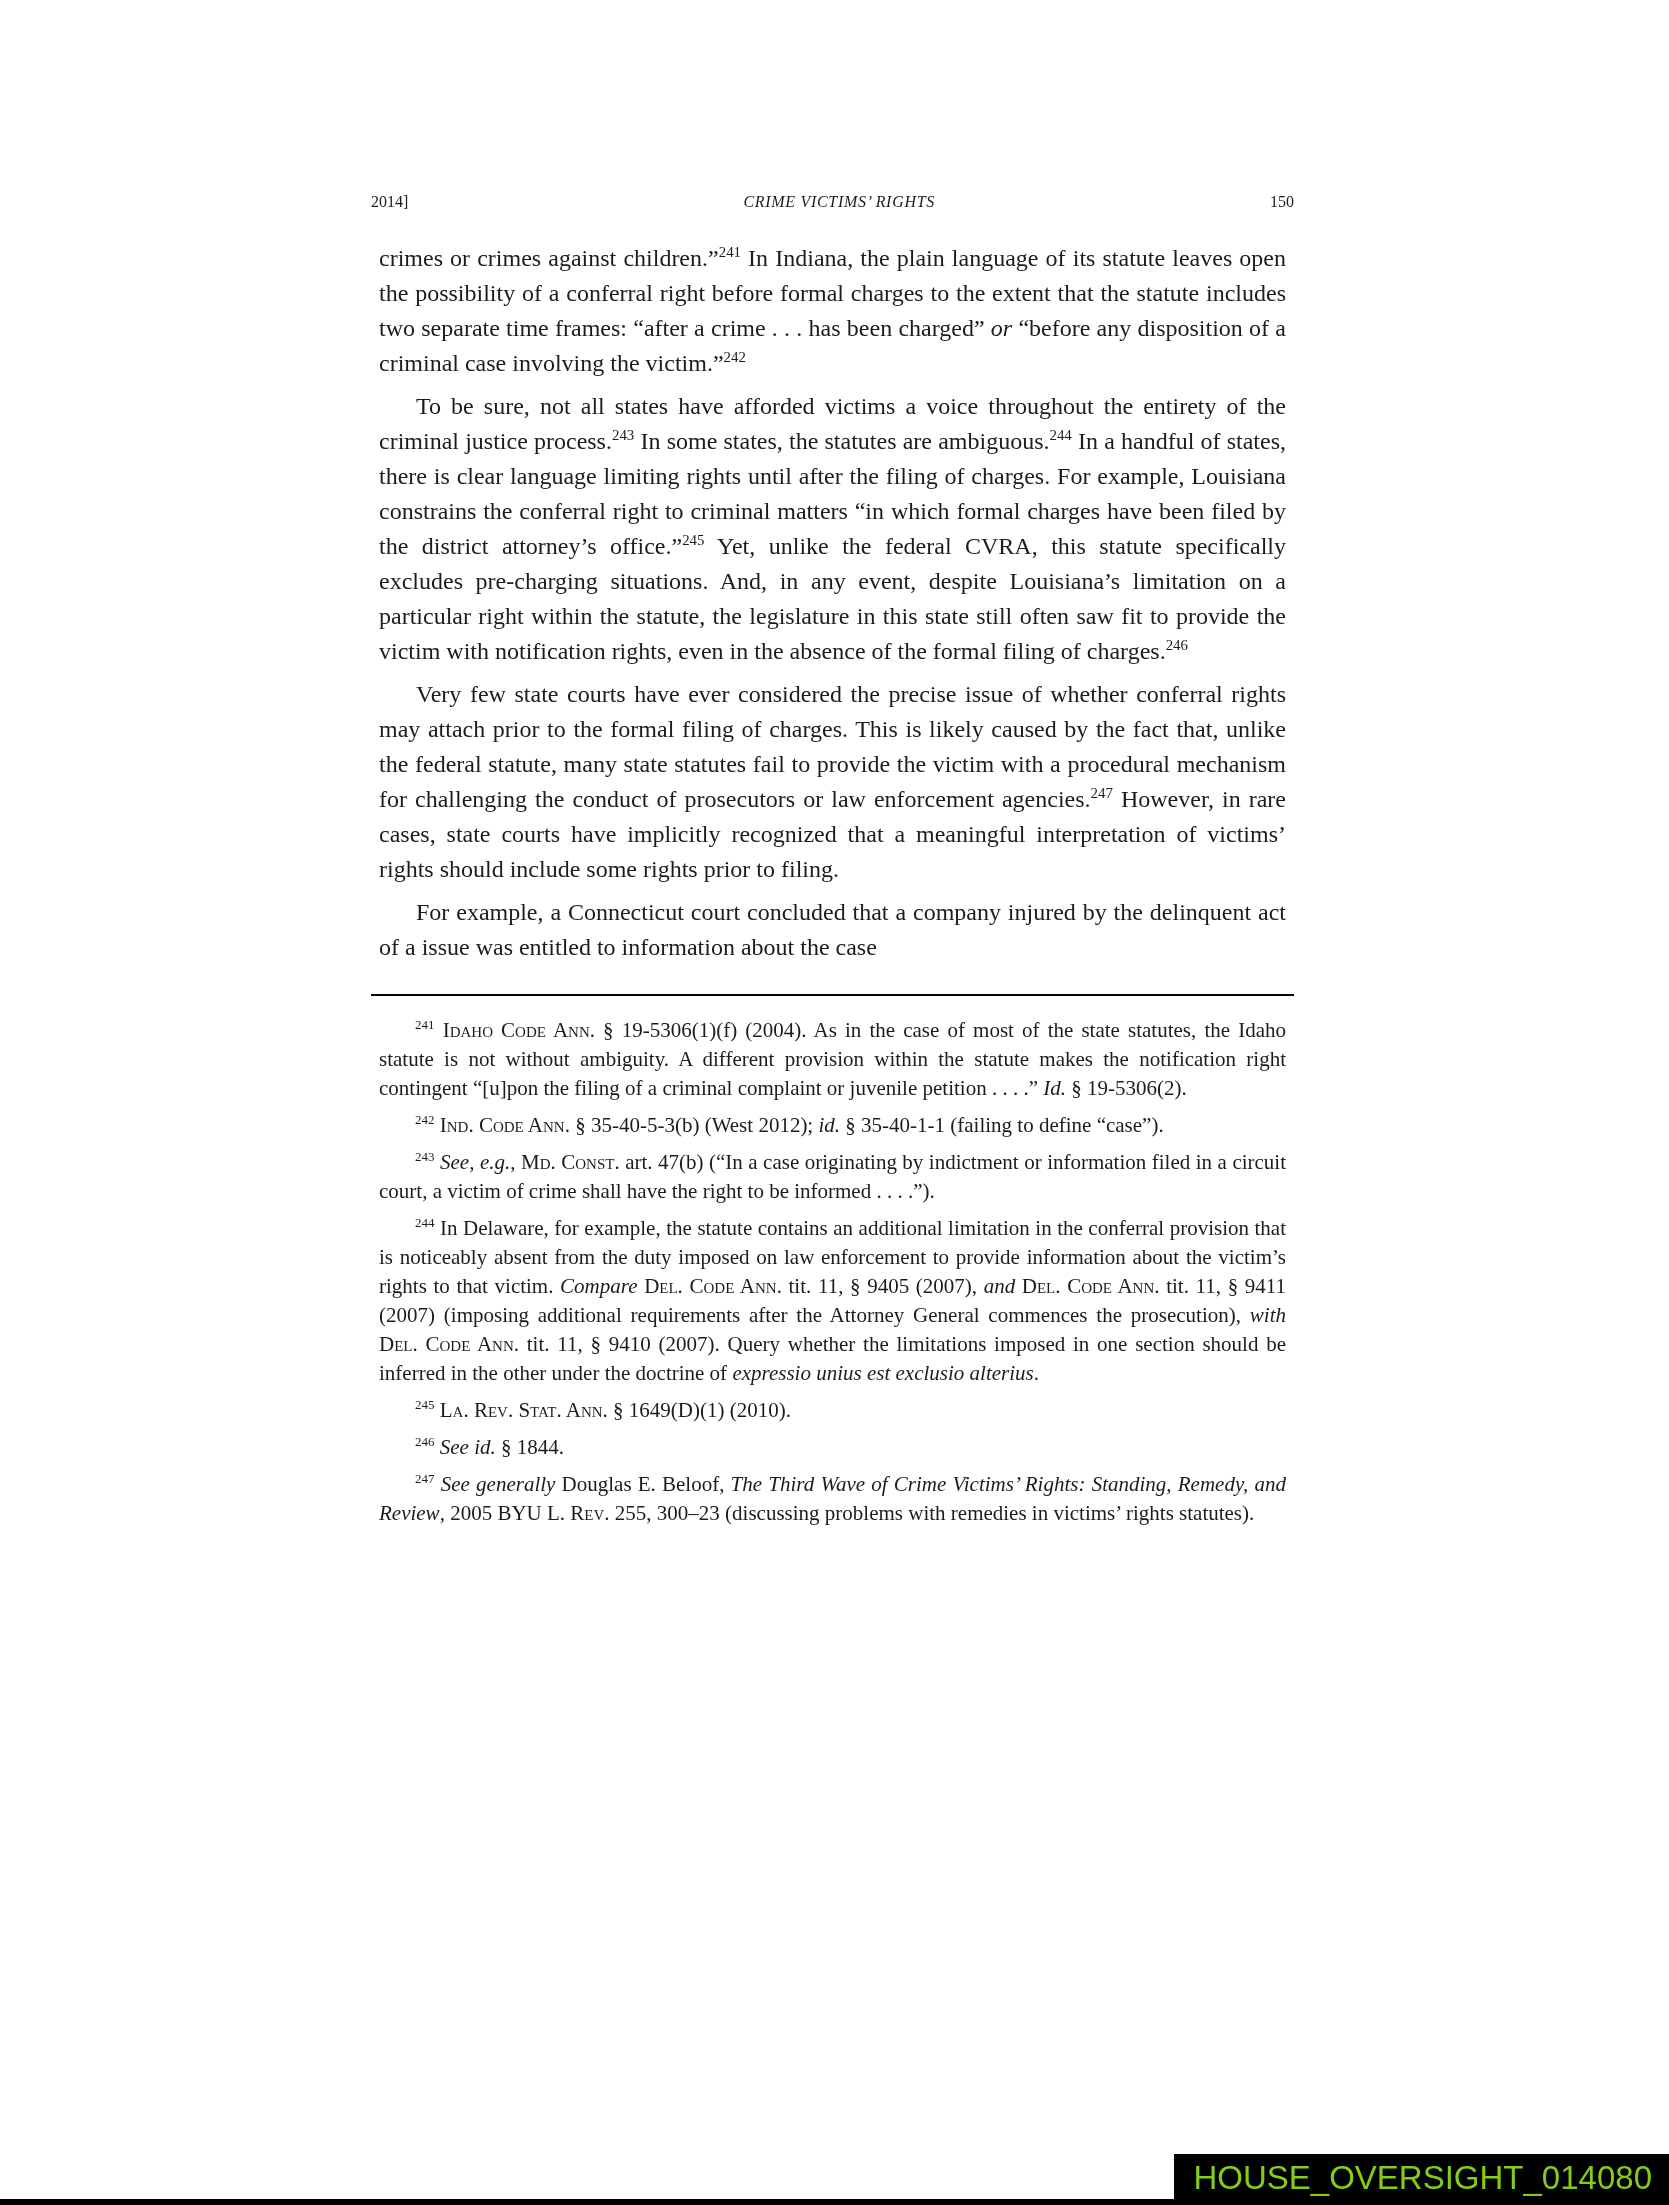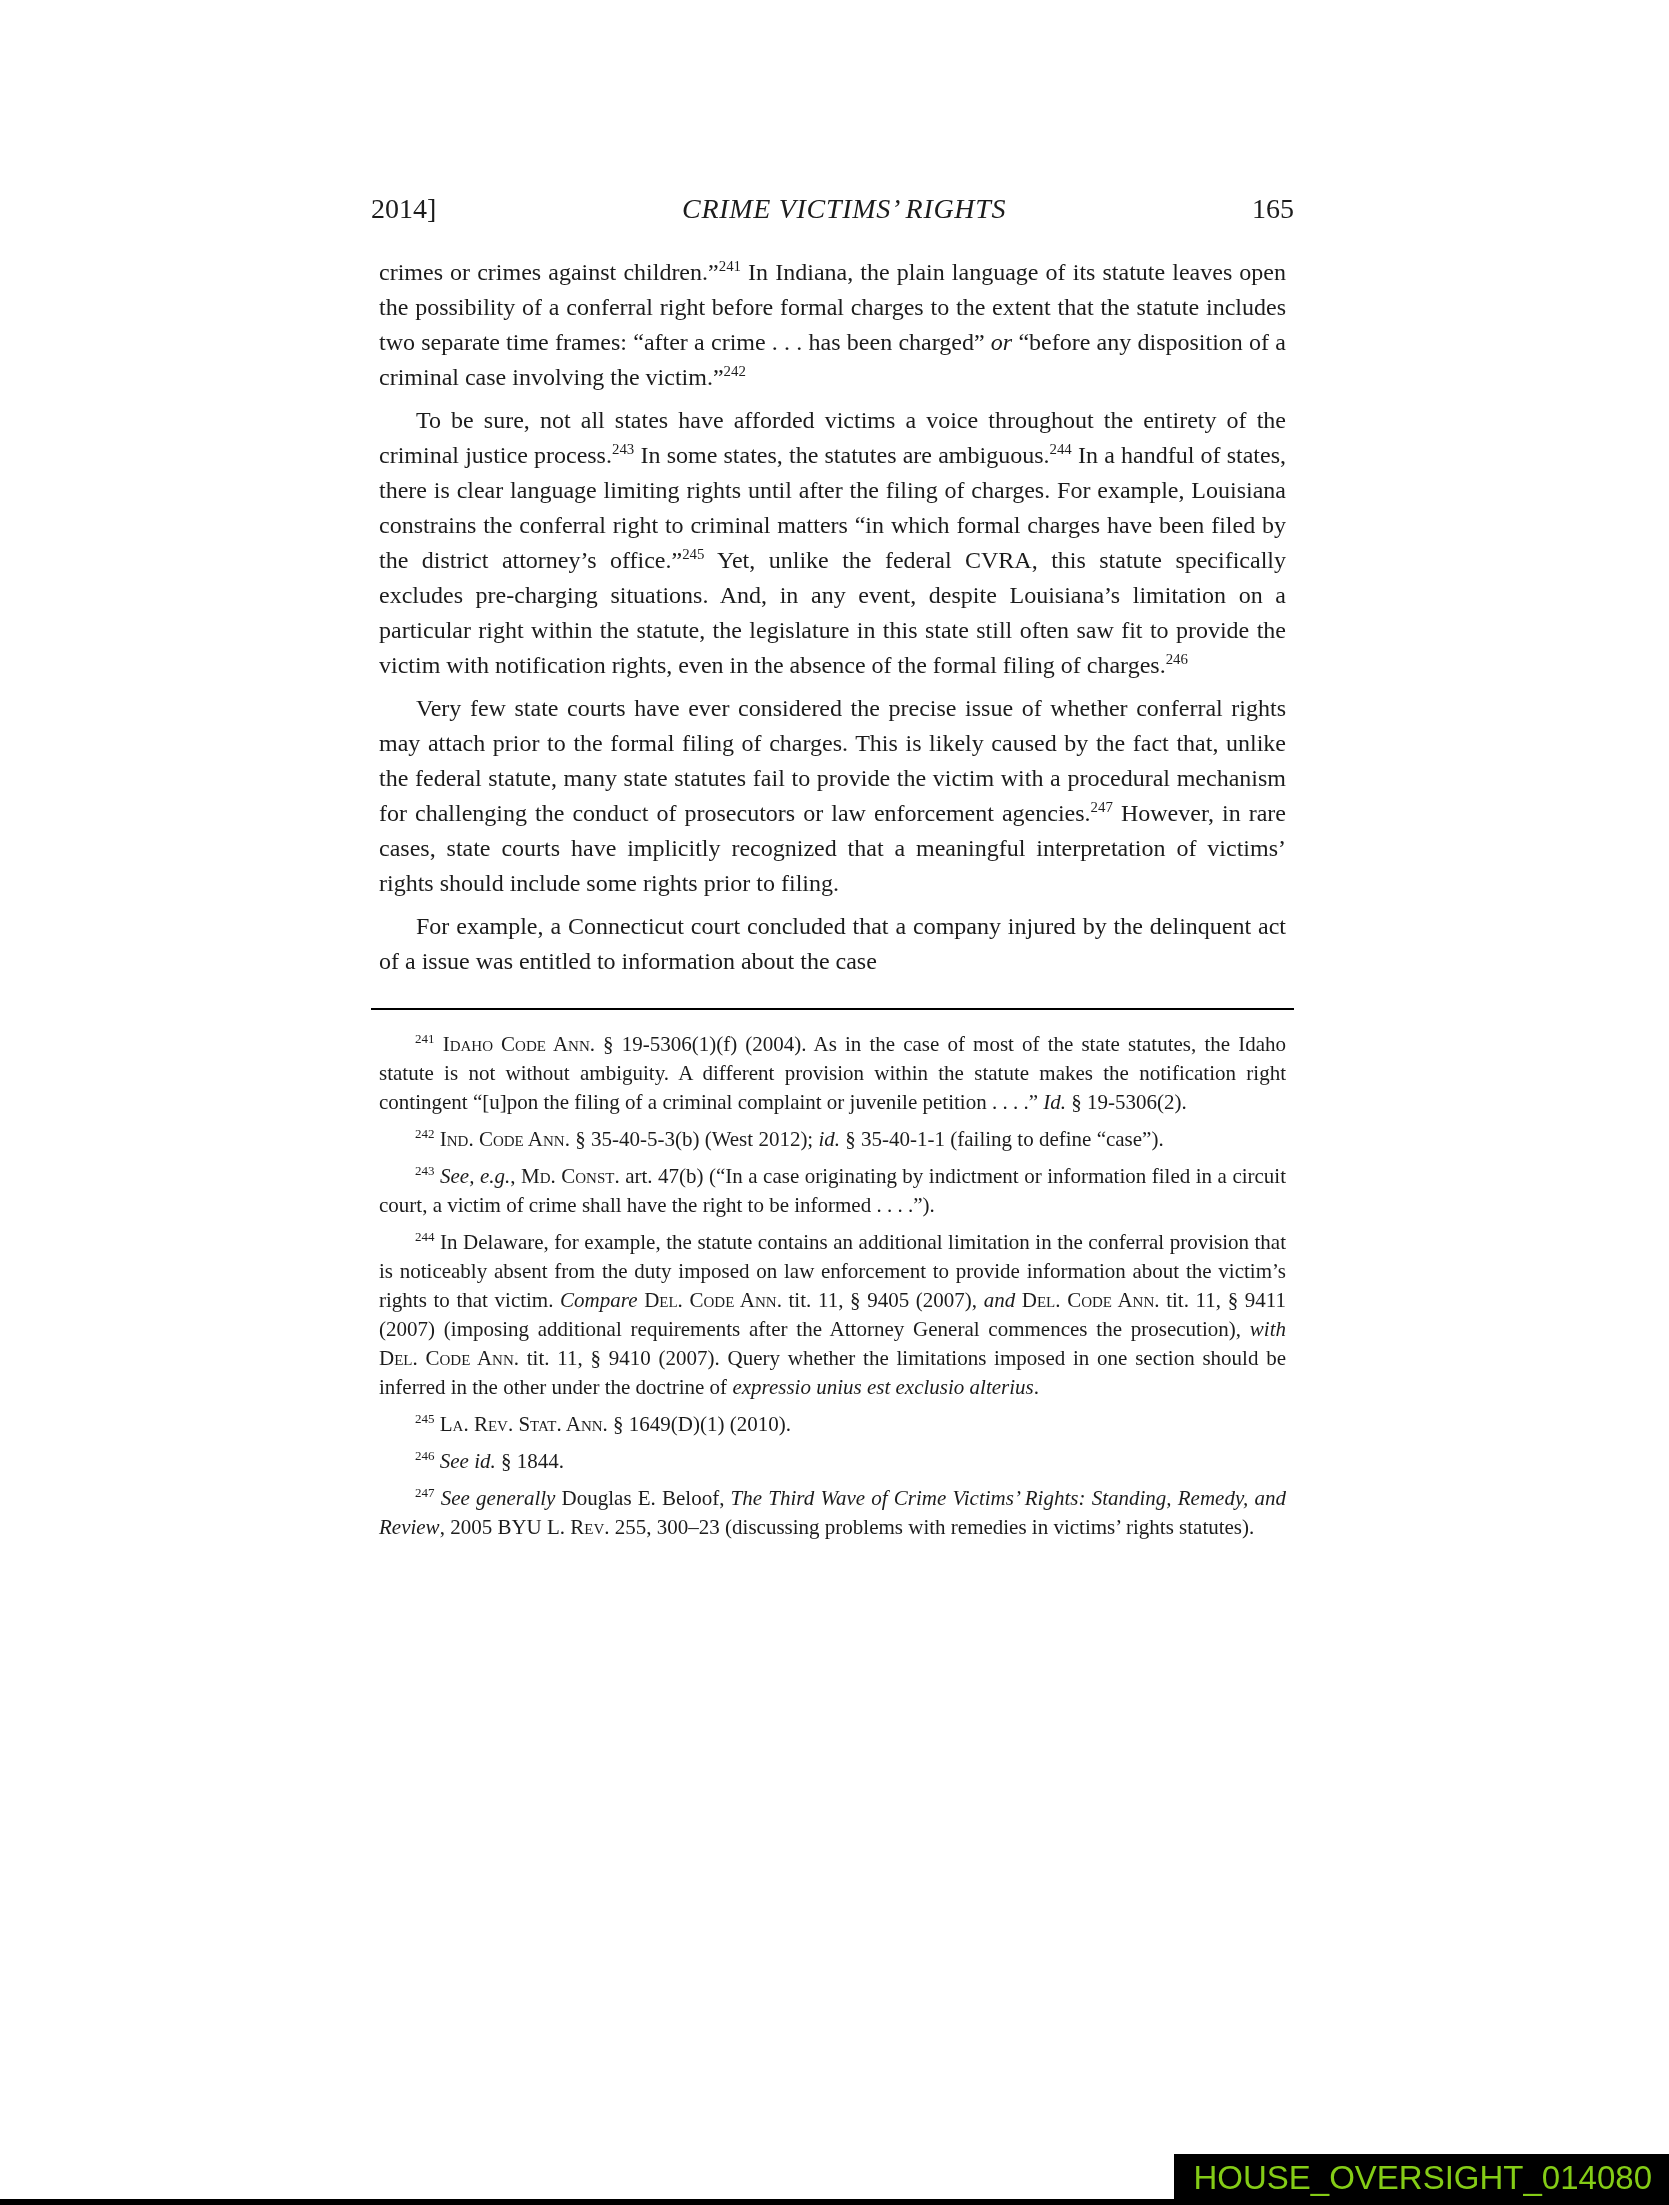--- a/index.html
+++ b/index.html
@@ -15,21 +15,21 @@
   .content {
     position: absolute;
     left: 371px;
     top: 193px;
     width: 923px;
   }
   .page-header {
     display: flex;
     justify-content: space-between;
     align-items: baseline;
-    font-size: 28px;
+    font-size: 16px;
     margin-bottom: 30px;
   }
   .page-header .center-title {
     font-style: italic;
     letter-spacing: 0.7px;
   }
   .body-para {
     font-size: 24px;
     line-height: 35px;
     text-align: justify;
@@ -78,21 +78,21 @@
 </style>
 </head>
 <body>
 
 <div class="page">
   <div class="content">
 
     <header class="page-header">
       <span>2014]</span>
       <span class="center-title">CRIME VICTIMS’ RIGHTS</span>
-      <span>165</span>
+      <span>150</span>
     </header>
 
     <main>
       <p class="body-para no-indent"><span class="run">crimes or crimes against children.”</span><span class="run-sup">241</span><span class="run">  In Indiana, the plain language of its statute leaves open the possibility of a conferral right before formal charges to the extent that the statute includes two separate time frames: “after a crime . . . has been charged” </span><span class="run-i">or</span><span class="run"> “before any disposition of a criminal case involving the victim.”</span><span class="run-sup">242</span></p>
       <p class="body-para"><span class="run">To be sure, not all states have afforded victims a voice throughout the entirety of the criminal justice process.</span><span class="run-sup">243</span><span class="run">  In some states, the statutes are ambiguous.</span><span class="run-sup">244</span><span class="run">  In a handful of states, there is clear language limiting rights until after the filing of charges.  For example, Louisiana constrains the conferral right to criminal matters “in which formal charges have been filed by the district attorney’s office.”</span><span class="run-sup">245</span><span class="run">  Yet, unlike the federal CVRA, this statute specifically excludes pre-charging situations.  And, in any event, despite Louisiana’s limitation on a particular right within the statute, the legislature in this state still often saw fit to provide the victim with notification rights, even in the absence of the formal filing of charges.</span><span class="run-sup">246</span></p>
       <p class="body-para"><span class="run">Very few state courts have ever considered the precise issue of whether conferral rights may attach prior to the formal filing of charges.  This is likely caused by the fact that, unlike the federal statute, many state statutes fail to provide the victim with a procedural mechanism for challenging the conduct of prosecutors or law enforcement agencies.</span><span class="run-sup">247</span><span class="run">  However, in rare cases, state courts have implicitly recognized that a meaningful interpretation of victims’ rights should include some rights prior to filing.</span></p>
       <p class="body-para"><span class="run">For example, a Connecticut court concluded that a company injured by the delinquent act of a issue was entitled to information about the case</span></p>
     </main>
 
     <hr class="fn-rule">

